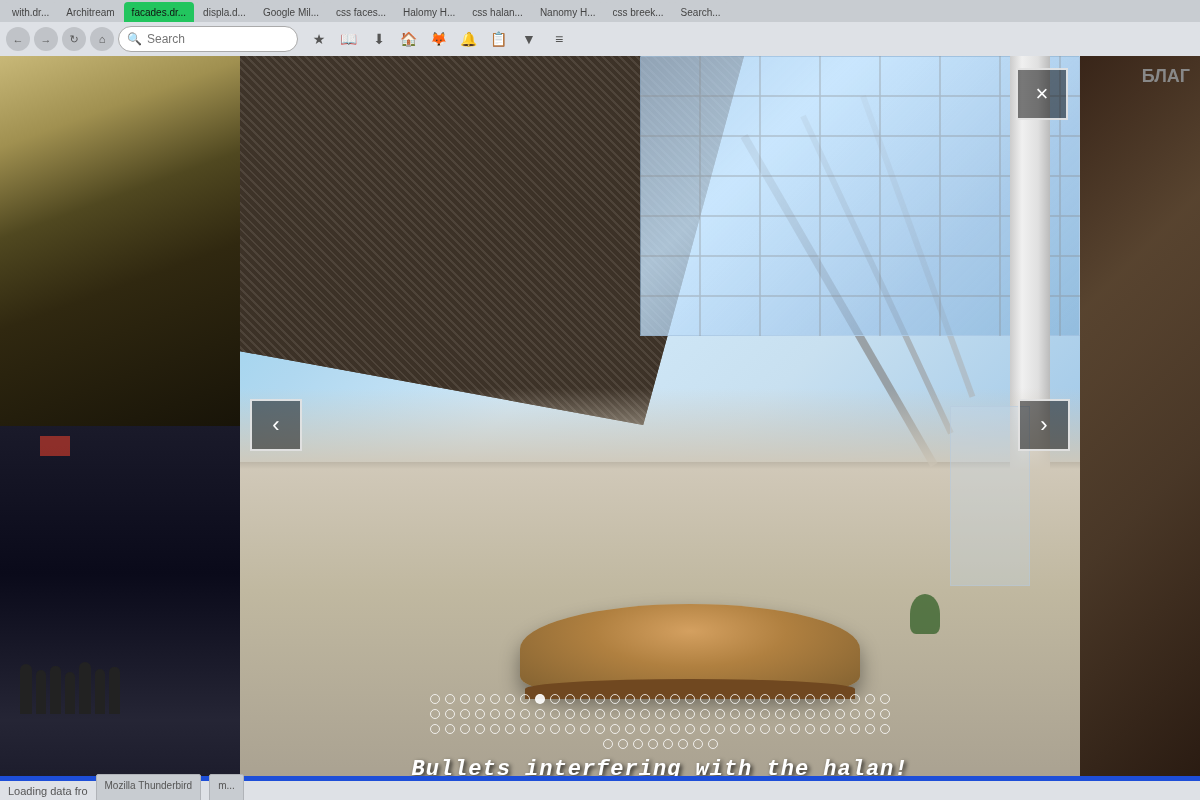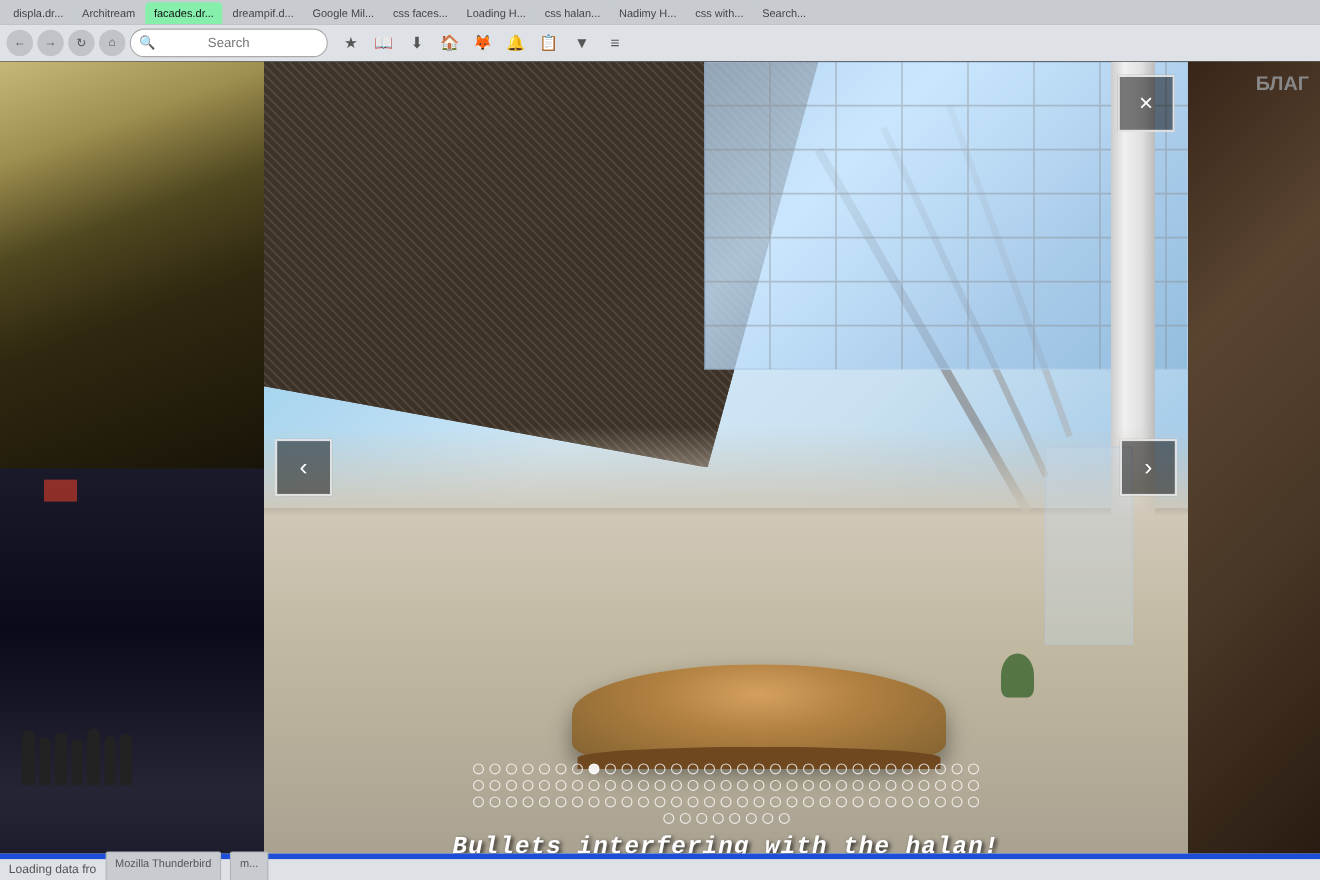--- a/index.html
+++ b/index.html
@@ -30,21 +30,21 @@
       color: #444;
       border-radius: 4px 4px 0 0;
       margin-right: 1px;
       white-space: nowrap;
       overflow: hidden;
       max-width: 120px;
       cursor: pointer;
     }
 
     .tab.active {
-      background: #86efac;
+      background: #22c55e;
       color: #111;
     }
 
     .nav-bar {
       display: flex;
       align-items: center;
       height: 34px;
       padding: 3px 6px;
       gap: 4px;
       background: #dee1e6;
@@ -104,21 +104,20 @@
       font-size: 12px;
     }
 
     .search-input-text {
       font-size: 12px;
       color: #333;
       border: none;
       outline: none;
       background: transparent;
       width: 120px;
-      margin-left: 42px;
     }
 
     .toolbar-icons {
       display: flex;
       align-items: center;
       gap: 4px;
       margin-left: 4px;
     }
 
     .toolbar-icon-btn {
@@ -376,30 +375,30 @@
       font-size: 18px;
       font-weight: bold;
     }
   </style>
 </head>
 <body>
 
 <div>
 
   <div class="tab-bar">
-    <div class="tab">displa.dr...</div>
+    <div class="tab">with.dr...</div>
     <div class="tab">Architream</div>
     <div class="tab active">facades.dr...</div>
-    <div class="tab">dreampif.d...</div>
+    <div class="tab">displa.d...</div>
     <div class="tab">Google Mil...</div>
     <div class="tab">css faces...</div>
-    <div class="tab">Loading H...</div>
+    <div class="tab">Halomy H...</div>
     <div class="tab">css halan...</div>
-    <div class="tab">Nadimy H...</div>
-    <div class="tab">css with...</div>
+    <div class="tab">Nanomy H...</div>
+    <div class="tab">css breek...</div>
     <div class="tab">Search...</div>
   </div>
 
   <div class="nav-bar">
     <button class="nav-btn">←</button>
     <button class="nav-btn">→</button>
     <button class="nav-btn">↻</button>
     <button class="nav-btn">⌂</button>
 
 

